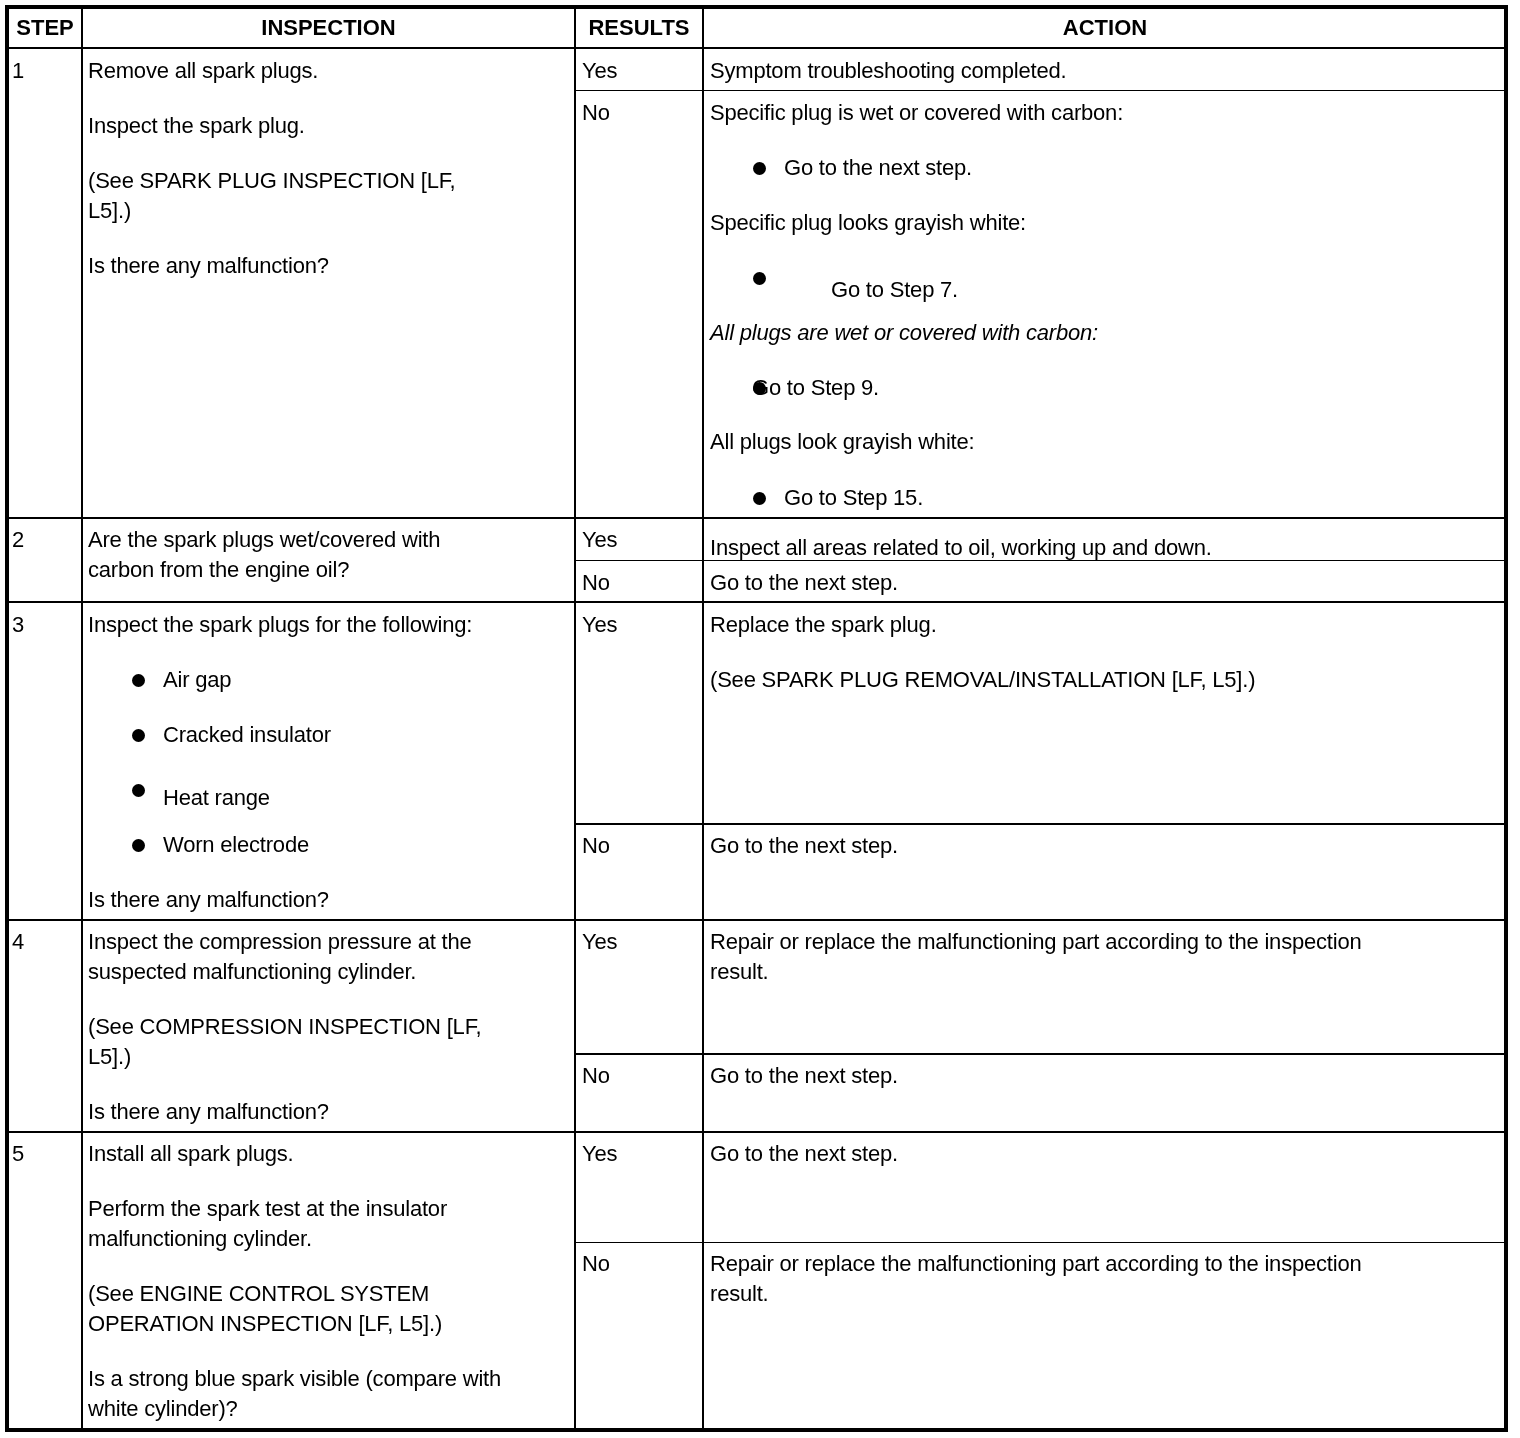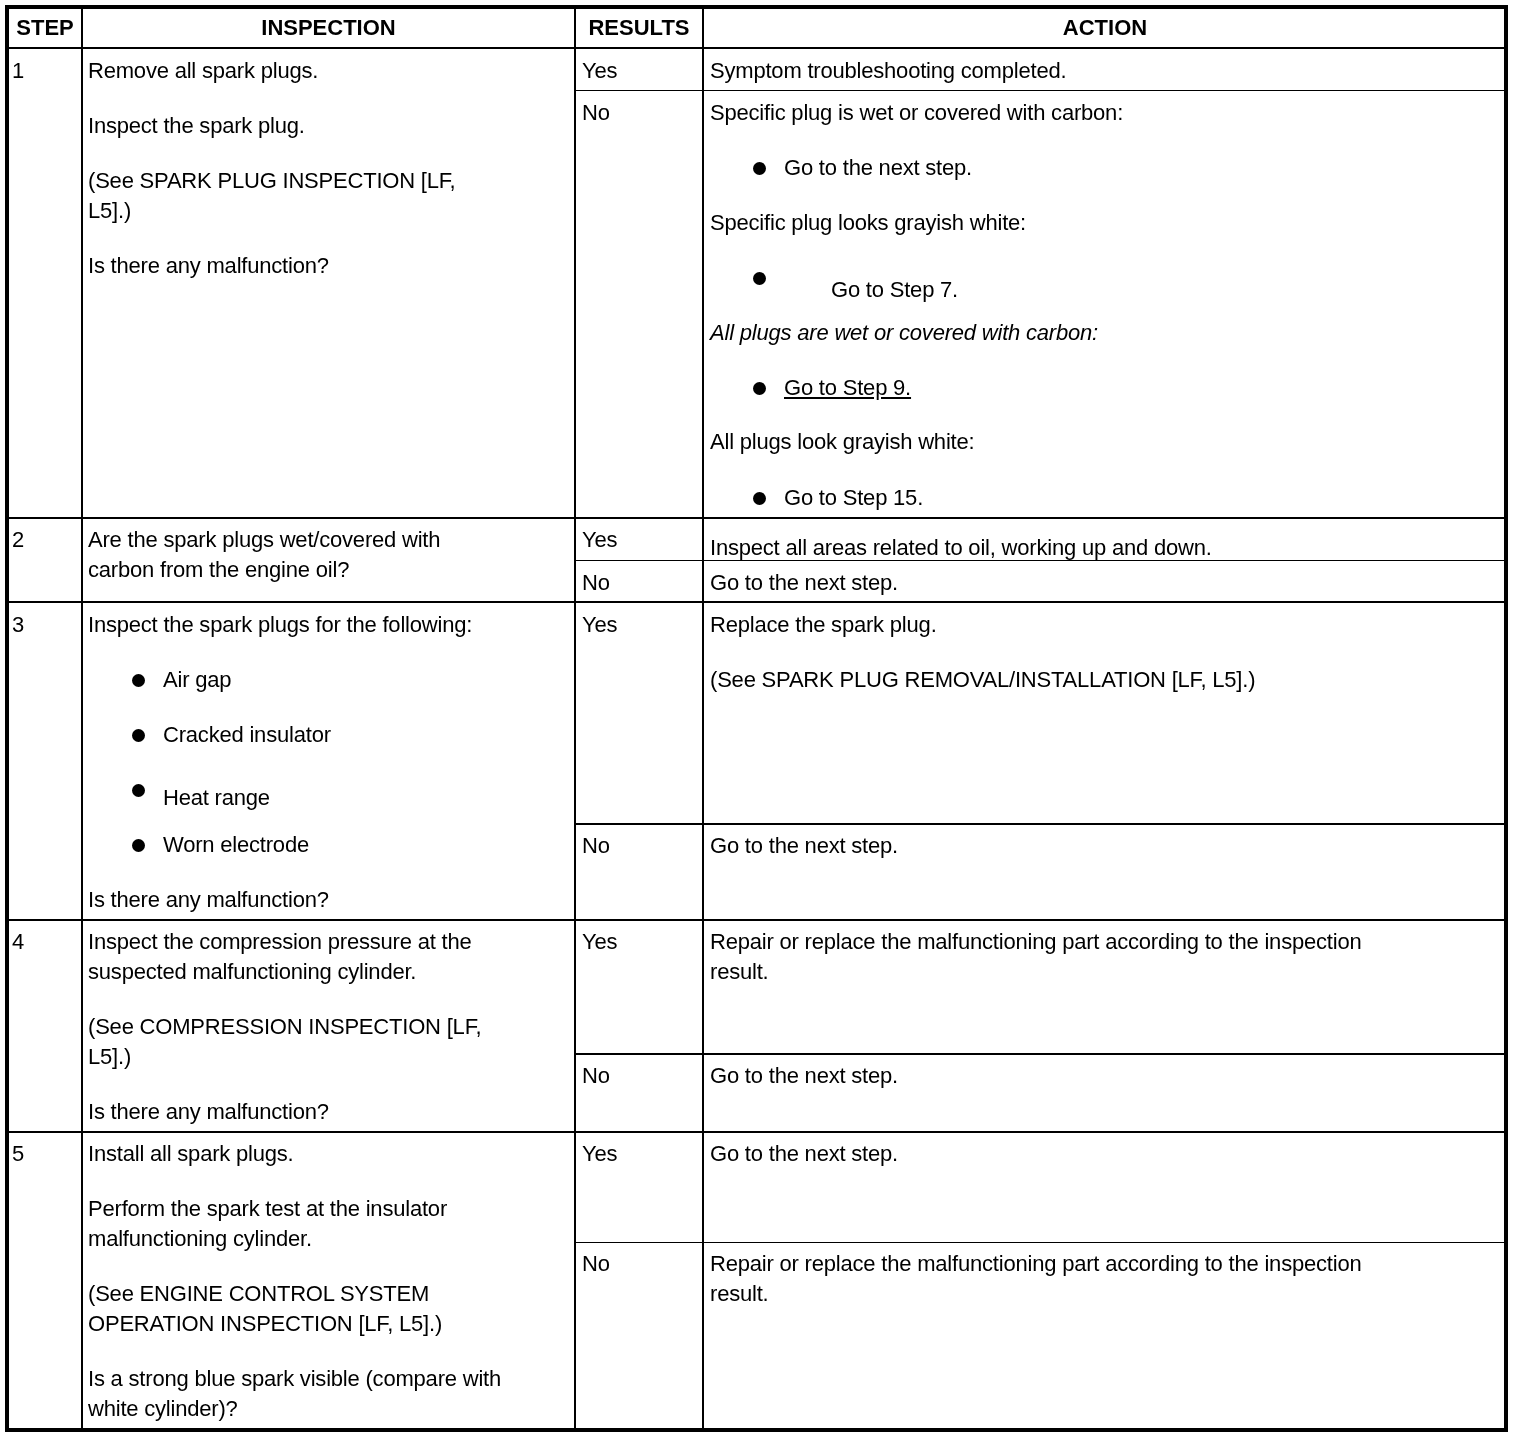--- a/index.html
+++ b/index.html
@@ -54,21 +54,21 @@
 
     <div class="t" style="left:582px; top:98px;">No</div>
     <div class="t" style="left:710px; top:98px;">Specific plug is wet or covered with carbon:</div>
     <div class="bullet" style="left:753px; top:162px;"></div>
     <div class="t" style="left:784px; top:153px;">Go to the next step.</div>
     <div class="t" style="left:710px; top:208px;">Specific plug looks grayish white:</div>
     <div class="bullet" style="left:753px; top:272px;"></div>
     <div class="t" style="left:784px; top:275px;margin-left:47px;">Go to Step 7.</div>
     <div class="t" style="left:710px; top:318px;font-style:italic;">All plugs are wet or covered with carbon:</div>
     <div class="bullet" style="left:753px; top:382px;"></div>
-    <div class="t" style="left:784px; top:373px;text-decoration:underline;">Go to Step 9.</div>
+    <div class="t" style="left:752px; top:373px;">Go to Step 9.</div>
     <div class="t" style="left:710px; top:427px;">All plugs look grayish white:</div>
     <div class="bullet" style="left:753px; top:492px;"></div>
     <div class="t" style="left:784px; top:483px;">Go to Step 15.</div>
   </div>
 
   <div>
     <div class="t" style="left:12px; top:525px;">2</div>
     <div class="t" style="left:88px; top:525px;">Are the spark plugs wet/covered with</div>
     <div class="t" style="left:88px; top:555px;">carbon from the engine oil?</div>
     <div class="t" style="left:582px; top:525px;">Yes</div>

